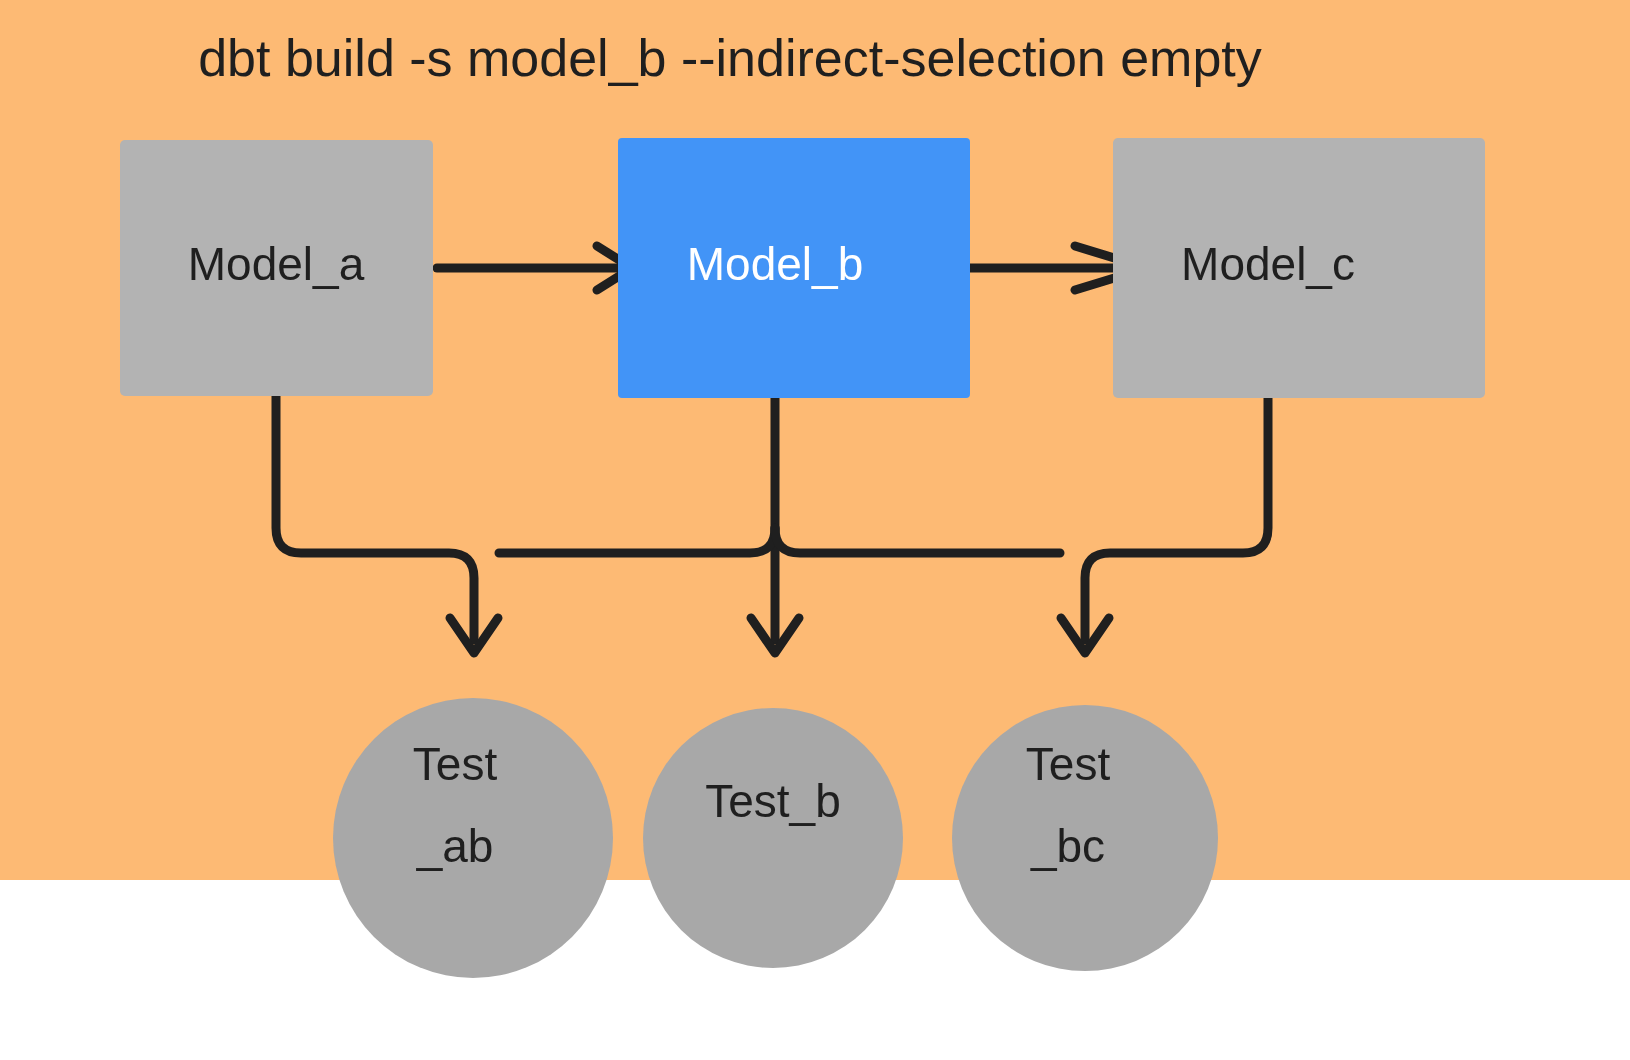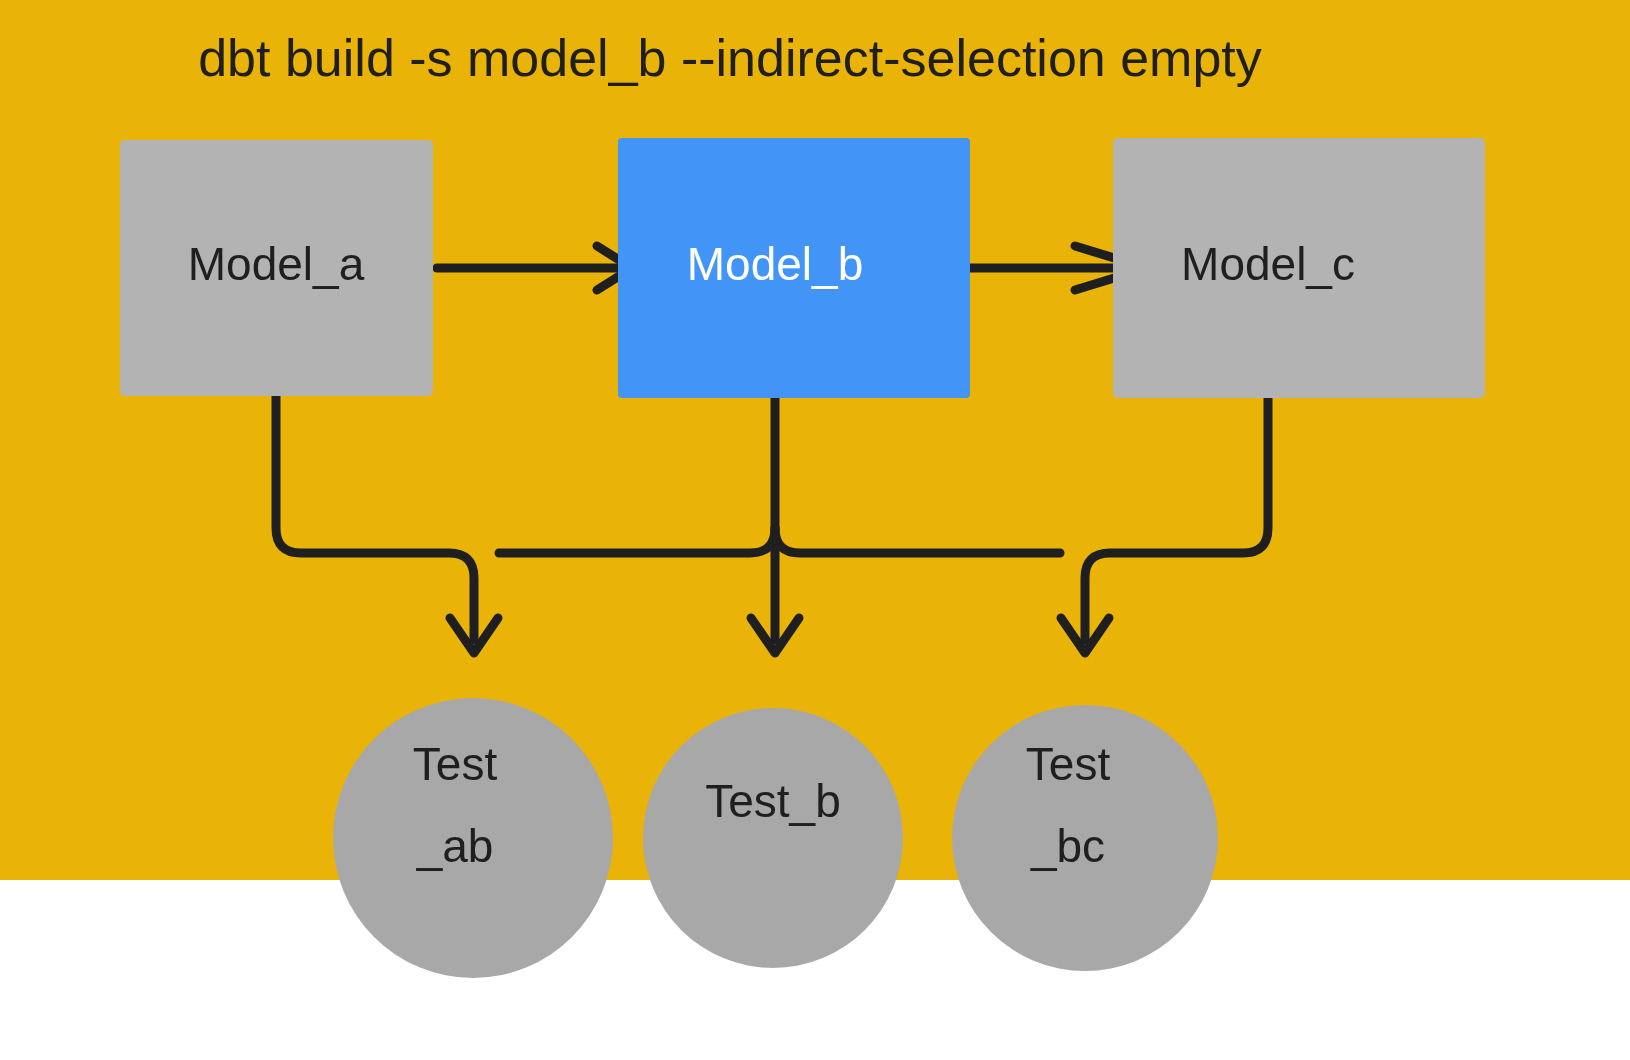--- a/index.html
+++ b/index.html
@@ -10,21 +10,21 @@
   body {
     width: 1630px;
     height: 1060px;
     font-family: "Liberation Sans", sans-serif;
     overflow: hidden;
   }
   #diagram-root {
     position: relative;
     width: 1630px;
     height: 880px;
-    background: #eab308;
+    background: #fdba74;
   }
   svg.canvas {
     position: absolute;
     top: 0;
     left: 0;
     width: 1630px;
     height: 1060px;
     display: block;
   }
   .node-label {

